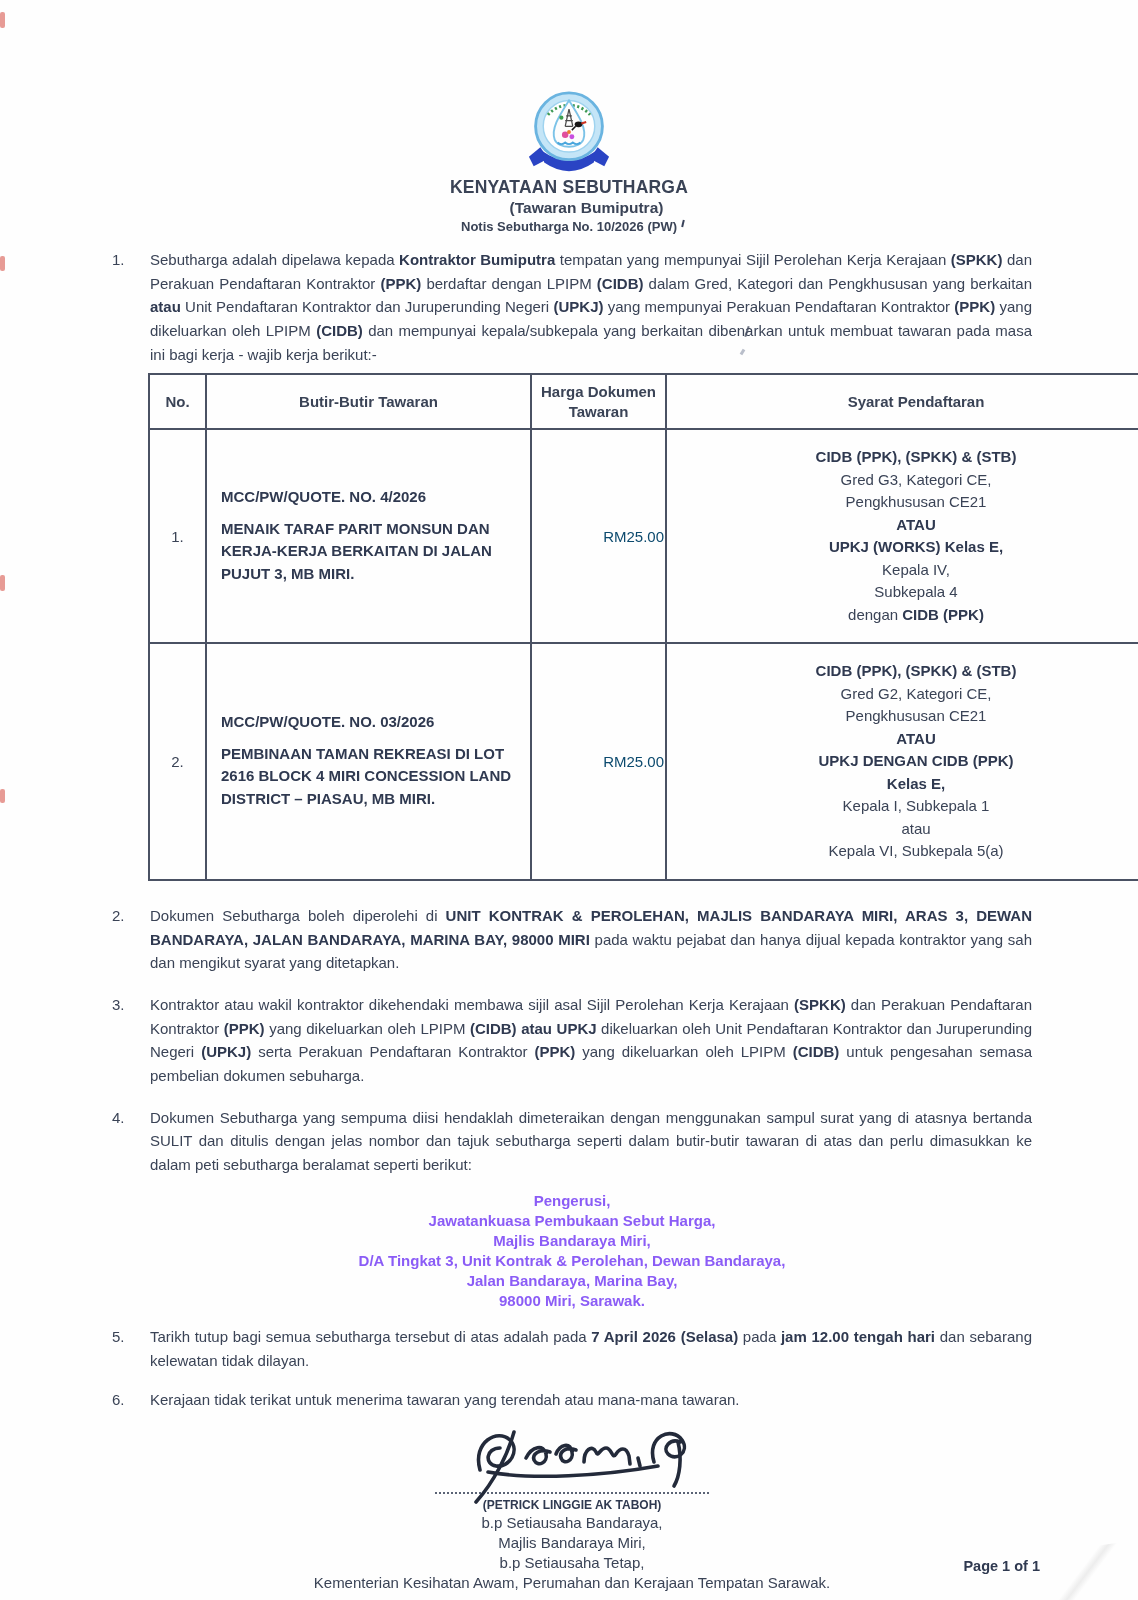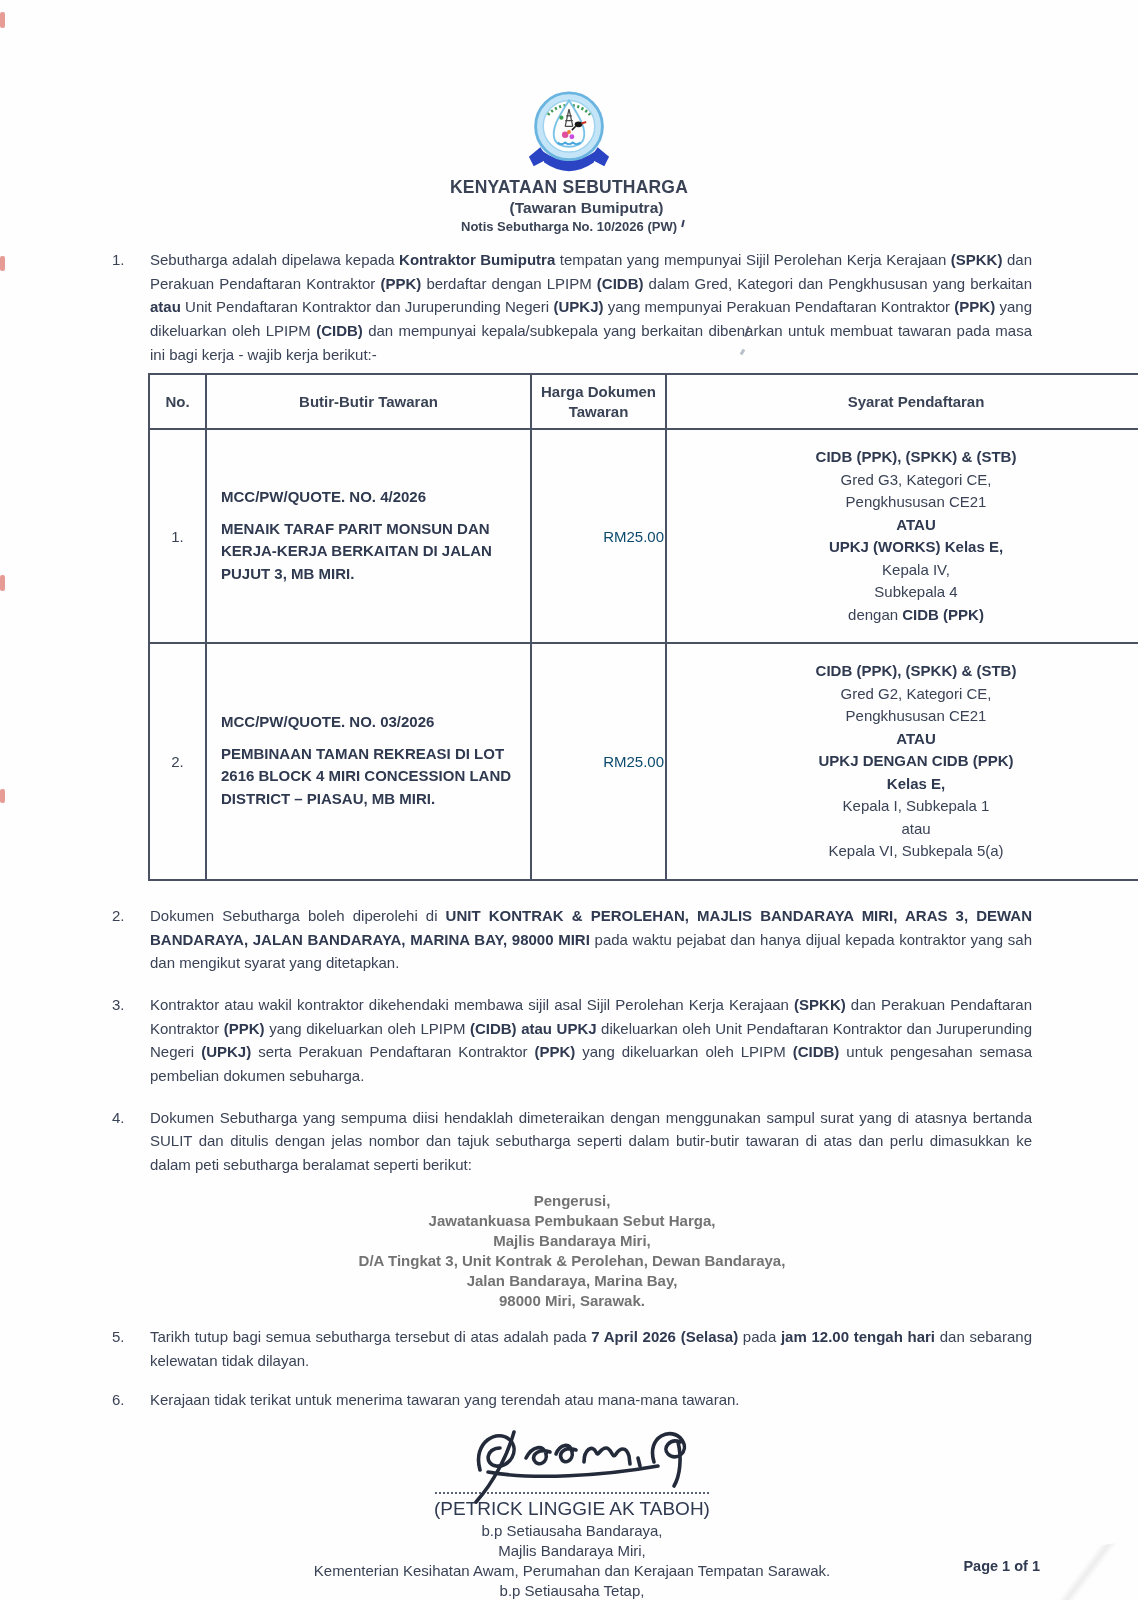--- a/index.html
+++ b/index.html
@@ -62,27 +62,27 @@
   .col-harga{width:135px;}
   .td-no{text-align:center;font-size:15px;}
   .td-butir{padding:12px 10px 12px 14px;}
   .td-butir .ref{font-weight:700;color:#2f3950;margin-bottom:13px;}
   .td-butir .desc{font-weight:700;color:#2f3950;line-height:1.5;}
   .td-harga{text-align:right;font-weight:400;color:#0c4a6e;}
   .td-syarat{padding:16px 6px;text-align:center;}
   .syarat-line{line-height:1.5;}
 
   
-  .address-block{margin-top:14px;text-align:center;font-weight:700;color:#737373;font-size:15px;line-height:1.33;}
+  .address-block{margin-top:14px;text-align:center;font-weight:700;color:#8b5cf6;font-size:15px;line-height:1.33;}
 
   
   .signature-area{margin-top:6px;text-align:center;}
   .sig-svg{display:block;margin:0 auto -12px auto;position:relative;z-index:2;}
   .sig-dotted{width:274px;margin:0 auto;border-bottom:2px dotted #5a6375;height:0;}
-  .sig-name{font-weight:400;color:#2f3950;font-size:19px;margin-top:4px;}
+  .sig-name{font-weight:700;color:#2f3950;font-size:12px;margin-top:4px;}
   .sig-lines{font-size:15px;line-height:1.35;margin-top:1px;}
 
   
   .footer-refs{margin:16px 0 0 120px;font-size:15px;line-height:1.62;}
   .ref-row{display:flex;}
   .ref-label{width:82px;flex:0 0 82px;}
   .ref-sep{width:14px;flex:0 0 14px;}
   .page-number{position:absolute;right:98px;bottom:26px;font-weight:700;color:#2f3950;font-size:14.5px;}
 </style>
 </head>
@@ -236,22 +236,22 @@
           <path d="M232,44 C224,18 250,8 260,22 C268,34 254,44 246,36 C240,30 248,20 258,24"></path>
           <path d="M256,24 C260,40 258,58 252,68"></path>
           <path d="M66,54 C110,62 180,58 236,48"></path>
         </g>
       </svg>
       <div class="sig-dotted"></div>
       <div class="sig-name">(PETRICK LINGGIE AK TABOH)</div>
       <div class="sig-lines" id="signature-lines">
           <div class="line-item">b.p Setiausaha Bandaraya,</div>
           <div class="line-item">Majlis Bandaraya Miri,</div>
+          <div class="line-item">b.p Setiausaha Tetap,</div>
           <div class="line-item">Kementerian Kesihatan Awam, Perumahan dan Kerajaan Tempatan Sarawak.</div>
-          <div class="line-item">b.p Setiausaha Tetap,</div>
         </div>
     </div>
 
     <div class="footer-refs">
       <div class="ref-row">
         <span class="ref-label">No. Ruj.</span>
         <span class="ref-sep">:</span>
         <span class="ref-value">MCC/CPU-QN/JLD.2(32)</span>
       </div>
       <div class="ref-row">

